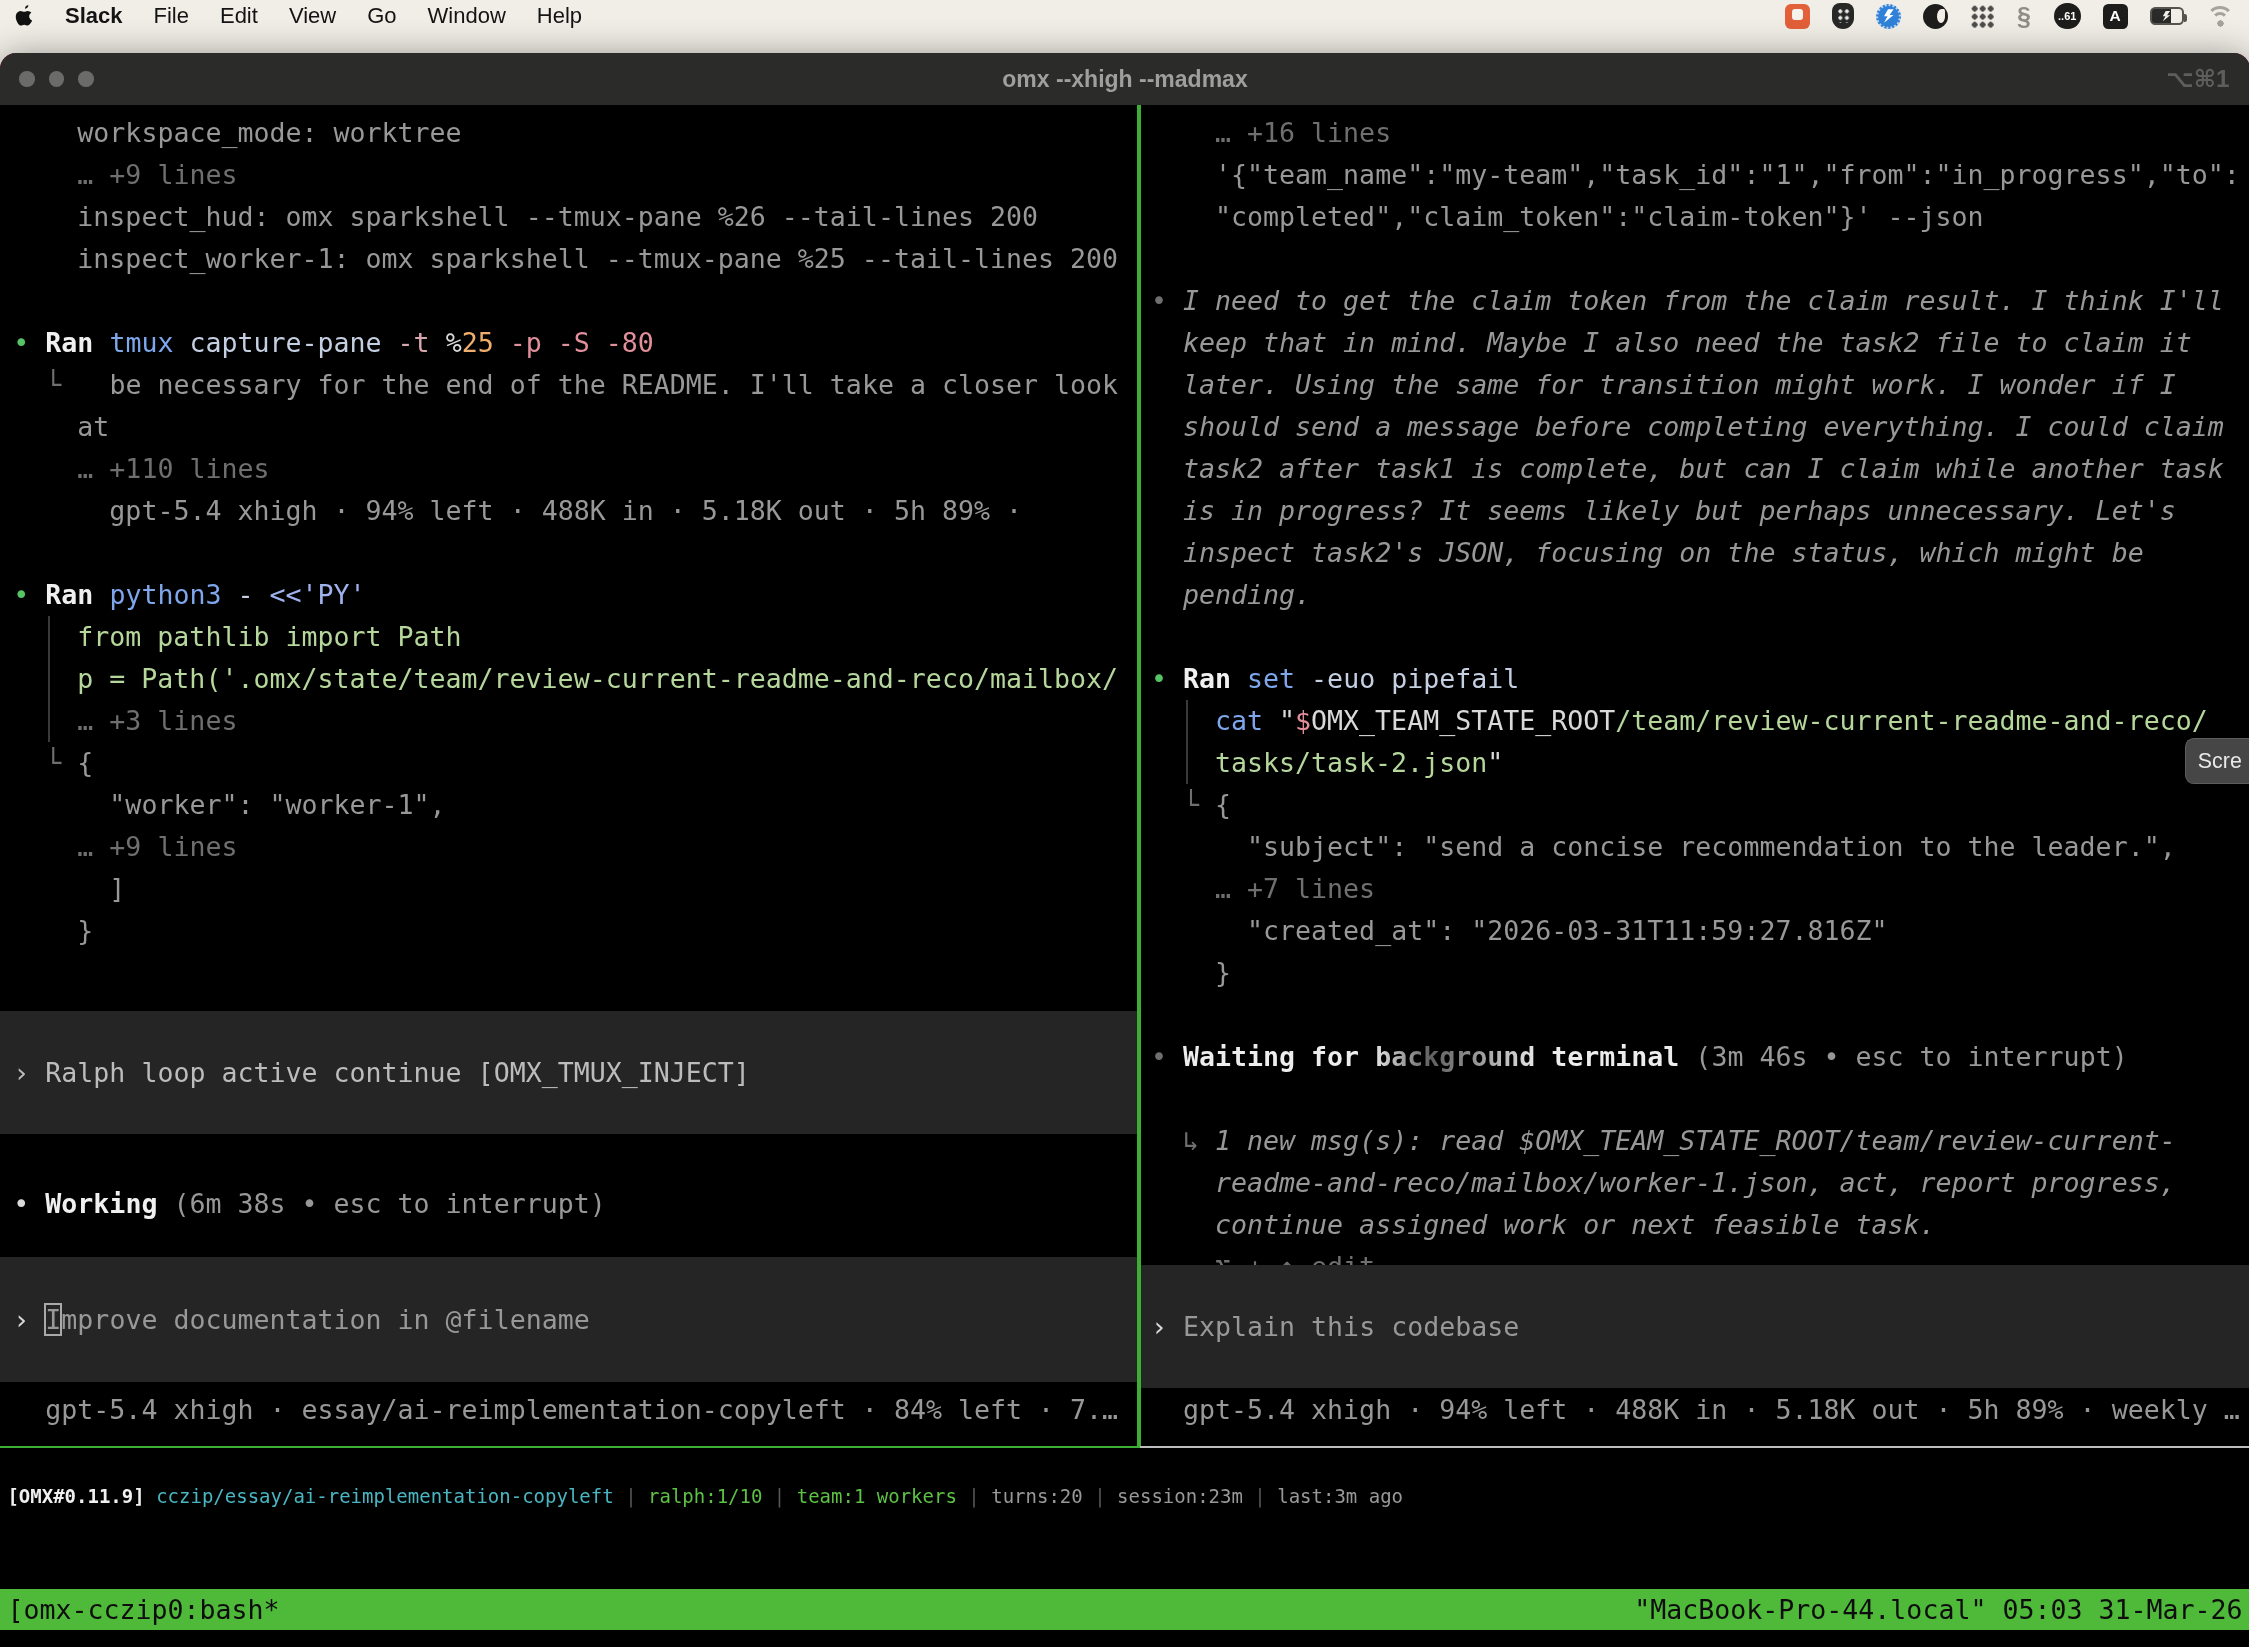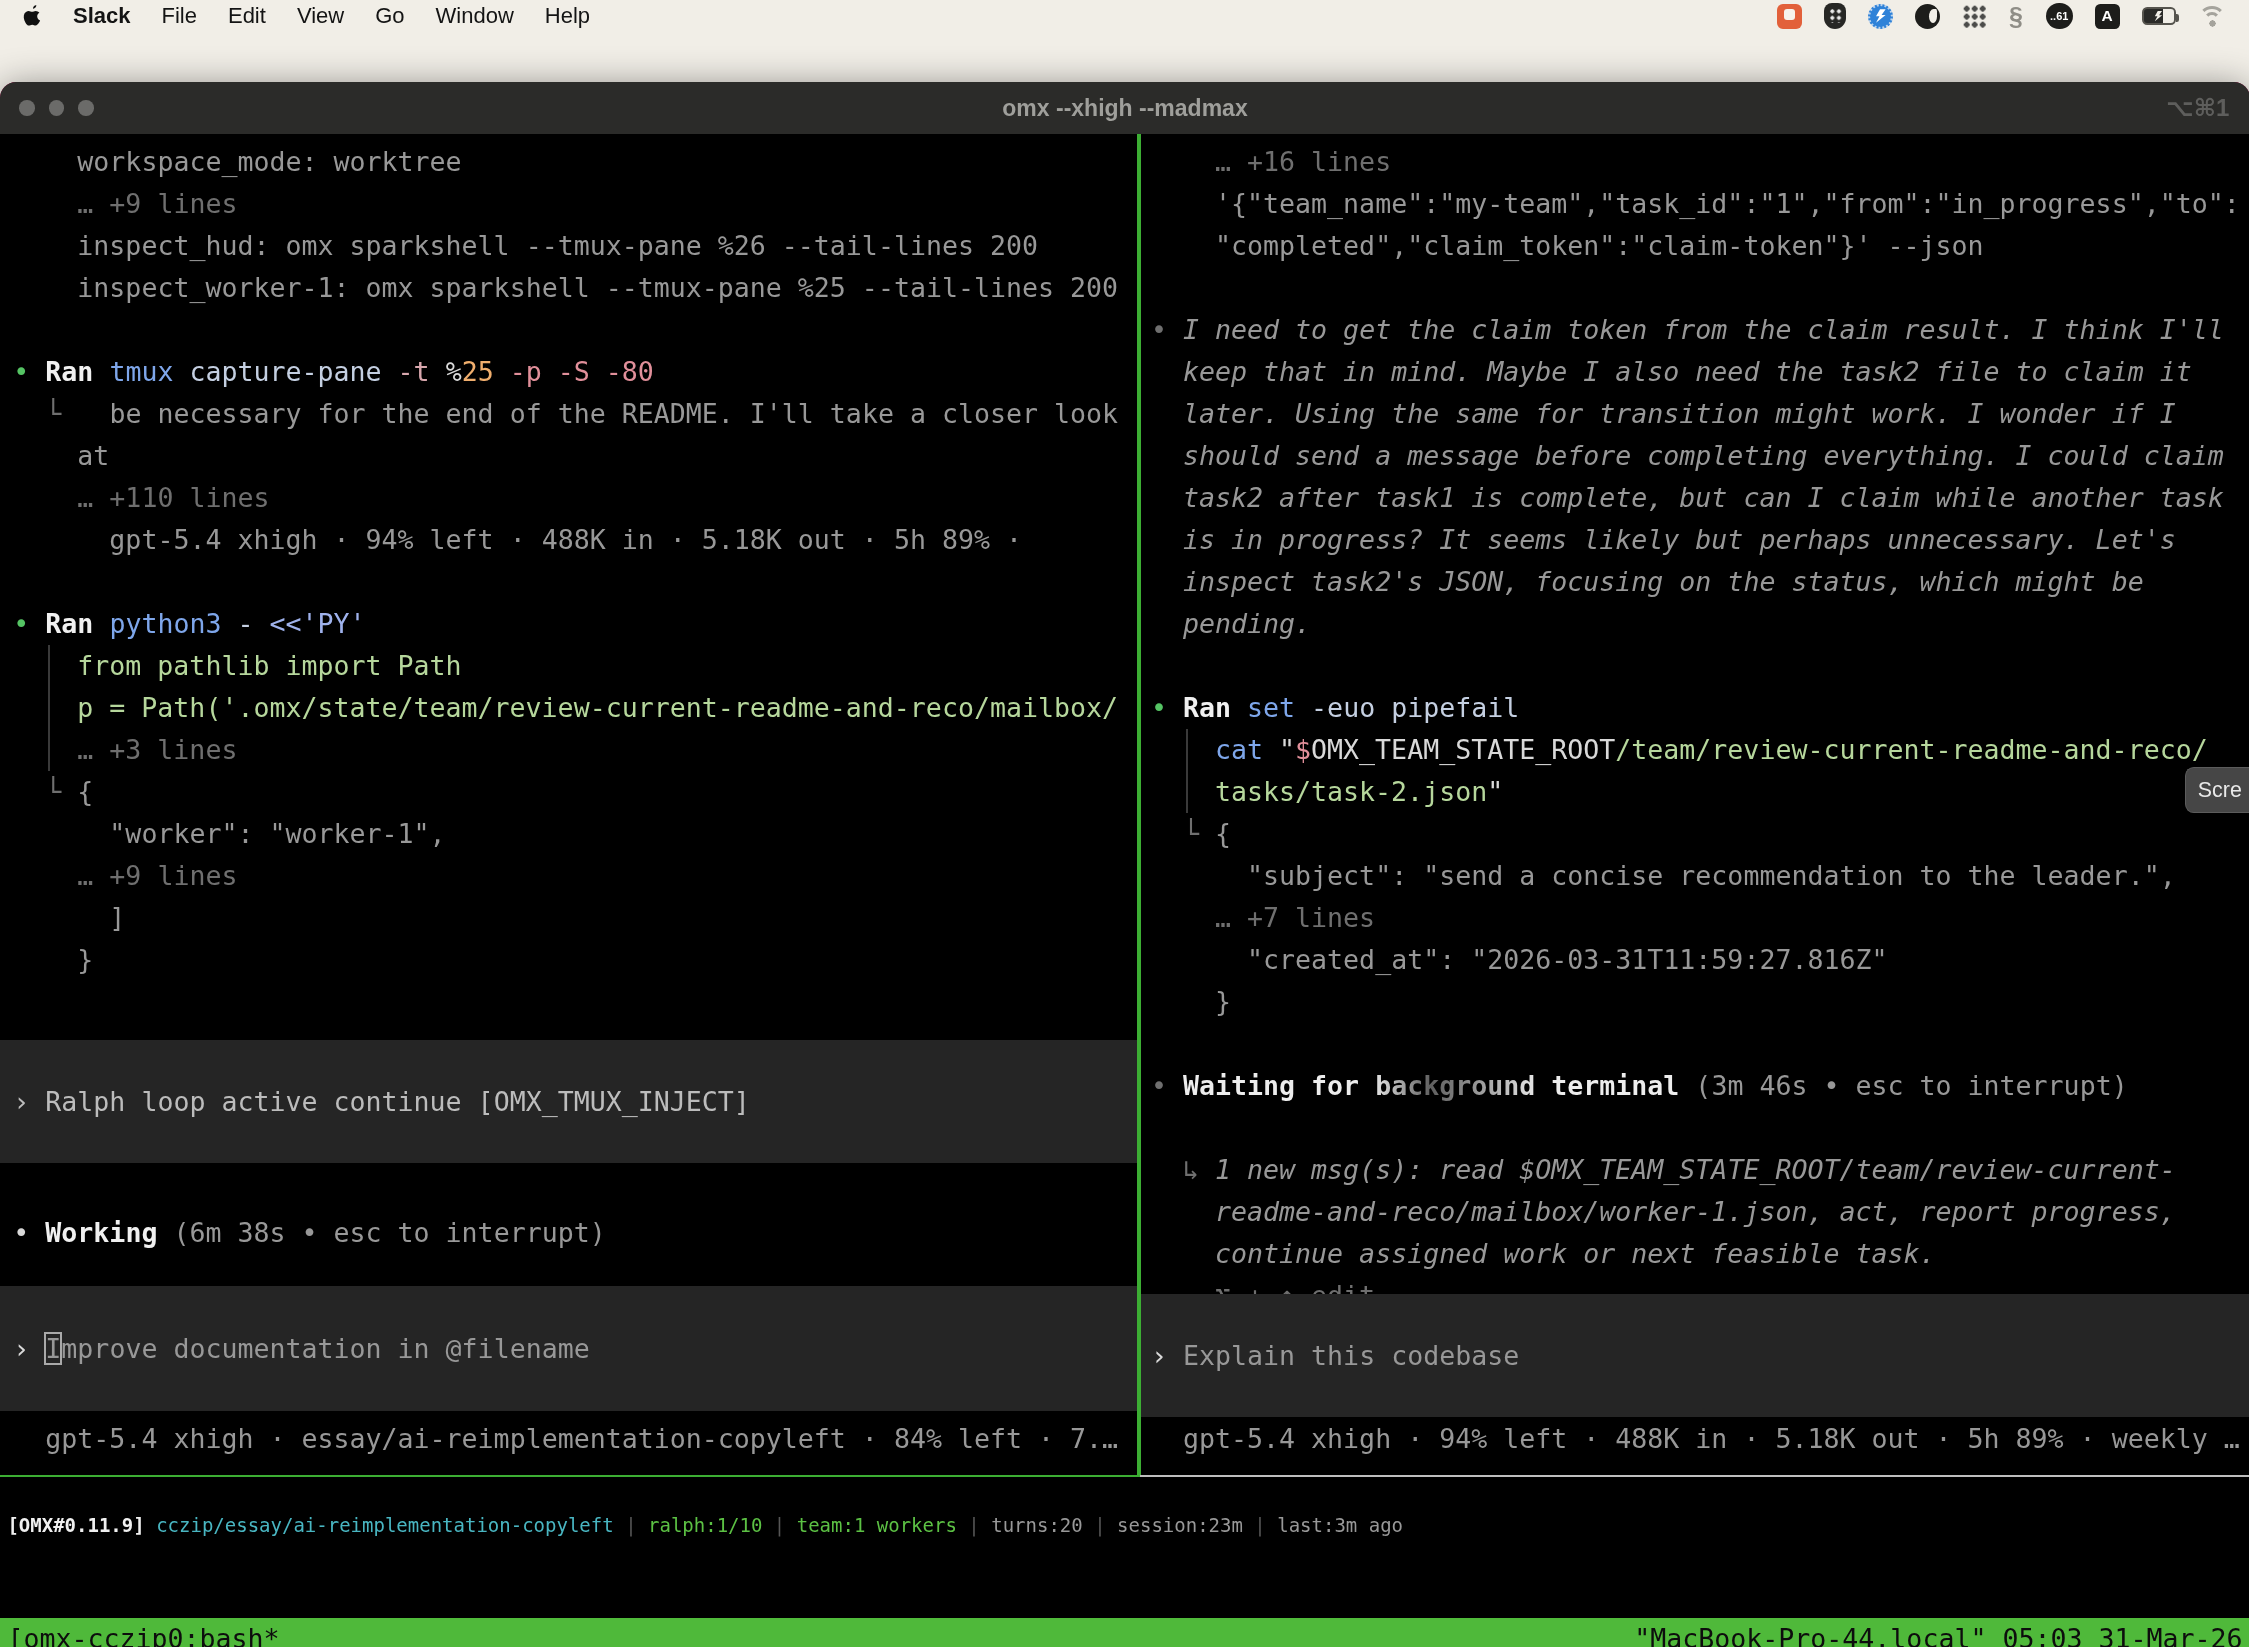--- a/index.html
+++ b/index.html
@@ -1,20 +1,20 @@
 <!DOCTYPE html>
 <html style="font-size:11.8px"><head>
 <meta charset="utf-8">
 <style>
   html,body{margin:0;padding:0;background:#000;}
   .screen{position:relative;width:2250px;height:1648px;background:#f1eee7;overflow:hidden;
           font-family:"DejaVu Sans Mono",monospace;}
 
   
-  .menubar{height:32px;display:flex;align-items:center;padding:0 23px;box-sizing:border-box;
+  .menubar{height:32px;display:flex;align-items:center;padding:0 15px;box-sizing:border-box;
            background:#f1eee7;font-family:"Liberation Sans","DejaVu Sans",sans-serif;
            font-size:22px;color:#141414;}
   .menu-left{display:flex;align-items:center;gap:31px;}
   .apple{width:19px;height:22px;display:inline-flex;align-items:center;}
   .apple svg{width:19px;height:22px;fill:#111;}
   .app-name{font-weight:bold;}
   .menu-right{margin-left:auto;display:flex;align-items:center;gap:22px;}
   .ic{display:inline-flex;align-items:center;justify-content:center;position:relative;}
   .chat-app-icon{width:25px;height:25px;background:#e2603a;border-radius:5.9px;}
   .chat-app-icon::after{content:"";position:absolute;top:5.9px;left:6.6px;width:11px;height:11px;background:#f6f3ec;border-radius:3px;}
@@ -41,21 +41,21 @@
   .battery-icon::after{content:"";width:7.4px;height:10.3px;background:#f1eee7;
      clip-path:polygon(42% 0,100% 0,58% 42%,100% 42%,0 100%,36% 52%,0 52%);}
   .wifi-icon{width:29.5px;height:22px;background:radial-gradient(circle 3px at 50% 84%,#a5a39c 3px,transparent 3.3px);}
   .wifi-icon::before{content:"";position:absolute;left:0.7px;top:0.7px;width:28px;height:28px;border:3px solid #a5a39c;
      border-radius:50%;box-sizing:border-box;clip-path:polygon(-12% -12%,112% -12%,50% 50%);}
   .wifi-icon::after{content:"";position:absolute;left:6.6px;top:7.4px;width:16px;height:16px;border:3px solid #a5a39c;
      border-radius:50%;box-sizing:border-box;clip-path:polygon(-12% -12%,112% -12%,50% 50%);}
 
   
   .window{position:absolute;left:0;right:0;top:53px;bottom:0;background:#be185d;
-          border-radius:16px 16px 0 0;overflow:hidden;box-shadow:0 5.9px 37px rgba(0,0,0,.45);margin-top:29px;}
+          border-radius:16px 16px 0 0;overflow:hidden;box-shadow:0 5.9px 37px rgba(0,0,0,.45);}
   .titlebar{height:52px;background:#2b2b29;display:flex;align-items:center;position:relative;}
   .dots{display:flex;gap:14px;margin-left:19px;z-index:2;}
   .dot{width:15.5px;height:15.5px;border-radius:50%;background:#6b6b69;}
   .win-title{position:absolute;left:0;right:0;text-align:center;color:#9f9f9b;
              font-family:"Liberation Sans",sans-serif;font-size:23px;font-weight:700;}
   .win-shortcut{position:absolute;right:20.7px;color:#5e5e5c;
              font-family:"Liberation Sans","DejaVu Sans",sans-serif;font-size:24px;font-weight:700;}
 
   
   .terminal{position:absolute;top:52px;left:0;right:0;bottom:0;background:#000;}

